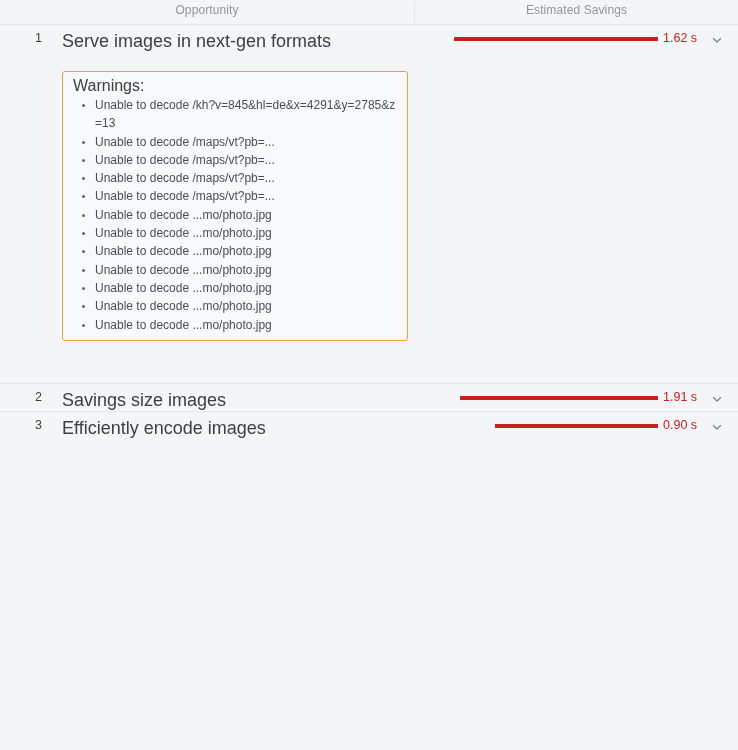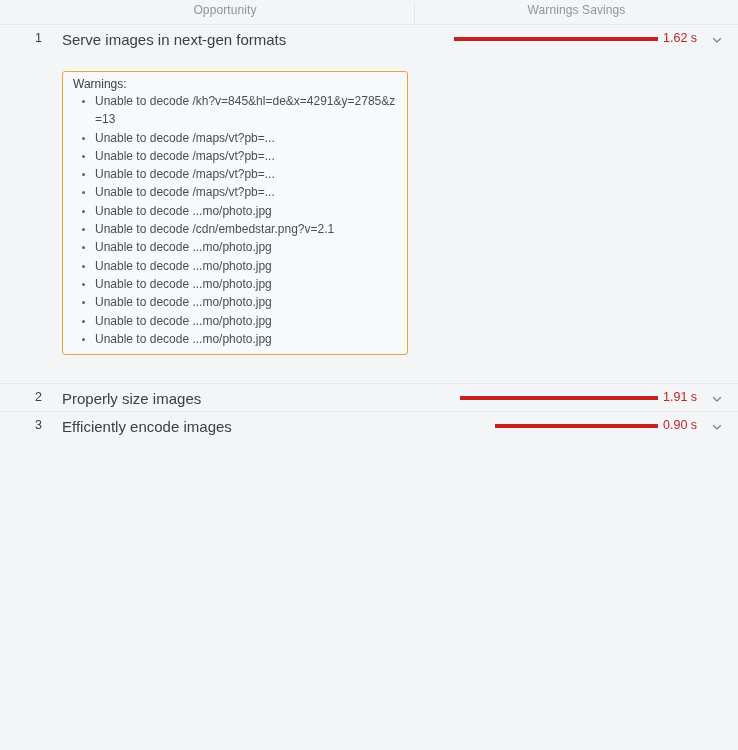--- a/index.html
+++ b/index.html
@@ -32,21 +32,20 @@
   }
   .header-opportunity {
     position: absolute;
     left: 0;
     top: 3px;
     width: 414px;
     text-align: center;
     font-size: 12px;
     color: #90959b;
     letter-spacing: .1px;
-    padding-left: 18px;
   }
   .header-divider {
     position: absolute;
     left: 414px;
     top: 2px;
     width: 1px;
     height: 21px;
     background: #e3e5e8;
   }
   .header-savings {
@@ -75,21 +74,21 @@
     top: 6px;
     width: 14px;
     text-align: right;
     font-size: 12.5px;
     color: #3c4043;
   }
   .row-title {
     position: absolute;
     left: 62px;
     top: 6px;
-    font-size: 15px;
+    font-size: 18px;
     color: #3c4043;
     white-space: nowrap;
   }
 
   .savings-bar-wrap {
     position: absolute;
     left: 420px;
     top: 0;
     width: 238px;
     height: 28px;
@@ -124,21 +123,21 @@
     position: absolute;
     left: 62px;
     width: 346px;
     box-sizing: border-box;
     border: 1px solid #e8a33d;
     border-radius: 3px;
     background: #f8f9fa;
     padding: 5px 8px 6px 8px;
   }
   .warnings-label {
-    font-size: 12px;
+    font-size: 16px;
     color: #3c4043;
     margin: 0 0 1px 2px;
   }
   .warnings-list {
     list-style: none;
     margin: 0;
     padding: 0;
   }
   .warnings-list li {
     position: relative;
@@ -163,21 +162,21 @@
   #box-1 { top: 46px; }
 </style>
 </head>
 <body>
 
 <div class="audit-table">
 
   <div class="table-header">
     <div class="header-opportunity">Opportunity</div>
     <div class="header-divider"></div>
-    <div class="header-savings">Warnings Savings</div>
+    <div class="header-savings">Estimated Savings</div>
   </div>
 
   <div class="audit-row" style="height:358px;">
     <div class="row-main">
       <div class="row-index">1</div>
       <div class="row-title">Serve images in next-gen formats</div>
       <div class="savings-bar-wrap">
         <div class="savings-bar" id="bar-1" style="width: 204px;"></div>
       </div>
       <div class="savings-value">1.62 s</div>
@@ -189,35 +188,34 @@
     </div>
     <div class="warnings-box" id="box-1">
       <div class="warnings-label">Warnings:</div>
       <ul class="warnings-list" id="warnings-1">
           <li>Unable to decode /kh?v=845&amp;hl=de&amp;x=4291&amp;y=2785&amp;z=13</li>
           <li>Unable to decode /maps/vt?pb=...</li>
           <li>Unable to decode /maps/vt?pb=...</li>
           <li>Unable to decode /maps/vt?pb=...</li>
           <li>Unable to decode /maps/vt?pb=...</li>
           <li>Unable to decode ...mo/photo.jpg</li>
-          <li>Unable to decode /cdn/embedstar.png?v=2.1</li>
           <li>Unable to decode ...mo/photo.jpg</li>
           <li>Unable to decode ...mo/photo.jpg</li>
           <li>Unable to decode ...mo/photo.jpg</li>
           <li>Unable to decode ...mo/photo.jpg</li>
           <li>Unable to decode ...mo/photo.jpg</li>
           <li>Unable to decode ...mo/photo.jpg</li>
         </ul>
     </div>
   </div>
 
   <div class="audit-row" style="height:27px;">
     <div class="row-main">
       <div class="row-index">2</div>
-      <div class="row-title">Properly size images</div>
+      <div class="row-title">Savings size images</div>
       <div class="savings-bar-wrap">
         <div class="savings-bar" id="bar-2" style="width: 198px;"></div>
       </div>
       <div class="savings-value">1.91 s</div>
       <div class="chevron-toggle">
         <svg width="14" height="14" viewBox="0 0 14 14" aria-hidden="true">
           <path d="M3.2 5.2 L7 9 L10.8 5.2" fill="none" stroke="#80868b" stroke-width="1.3"></path>
         </svg>
       </div>
     </div>

